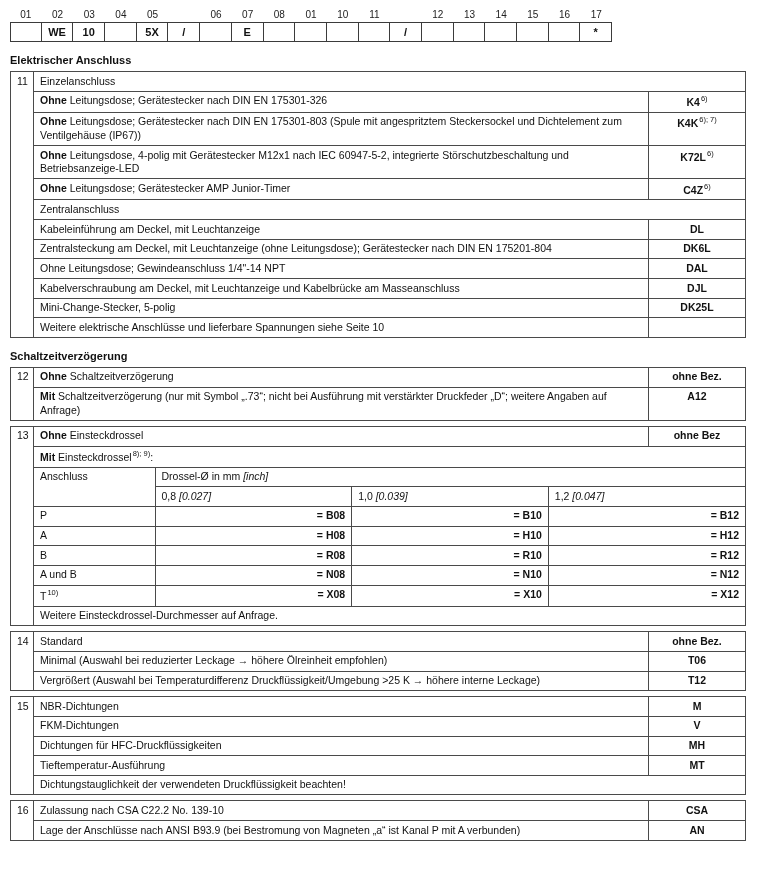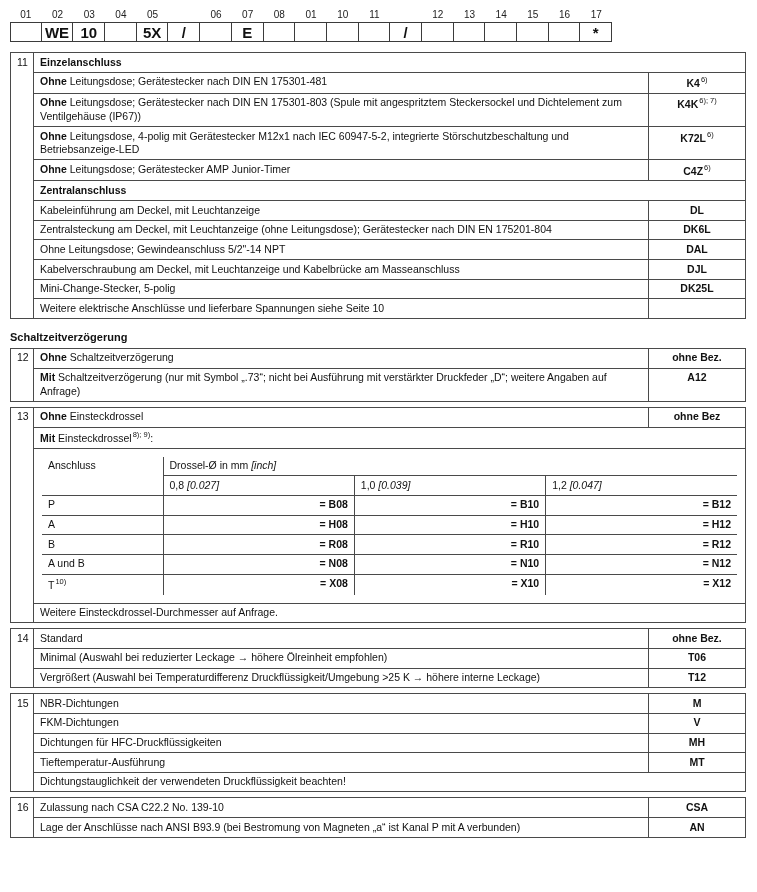--- a/index.html
+++ b/index.html
@@ -7,38 +7,38 @@
   body { font-family: "Liberation Sans", sans-serif; color: #111111; }
   .page { width: 757px; height: 892px; padding: 9px 11px 6px 10px; overflow: hidden; }
 
   
   .strip { margin-bottom: 10px; }
   .strip-nums { display: flex; }
   .snum { width: 31.7px; text-align: center; font-size: 10px; color: #222; padding-bottom: 2px; }
   .strip-cells { display: flex; }
   .scell { width: 31.7px; height: 20px; border: 1px solid #3b3b3b; border-left: none;
            display: flex; align-items: center; justify-content: center;
-           font-weight: bold; font-size: 15px; }
+           font-weight: bold; font-size: 11px; }
   .scell:first-child { border-left: 1px solid #3b3b3b; }
 
   
   .sec-h { font-weight: bold; font-size: 11px; margin: 12px 0 3px 0; }
 
   
   .otab { border-collapse: collapse; width: 736px; table-layout: fixed;
           margin-top: 5px; font-size: 10.5px; line-height: 1.3; }
   .otab td { border: 1px solid #4a4a4a; padding: 2.5px 6px; vertical-align: top; }
   .numcol { text-align: center; padding: 2.5px 1px; }
-  .hdrcell { font-weight: bold; }
+  .hdrcell { font-weight: normal; }
   .codecol { text-align: center; }
   .codecol b { white-space: nowrap; }
   sup { font-size: 7.5px; font-weight: normal; margin-left: 1px; }
 
   
-  .subwrap { padding: 8px !important; }
+  .subwrap { padding: 0 !important; }
   .sub { border-collapse: collapse; border-style: hidden; width: 100%; table-layout: fixed; }
   .sub td { border: 1px solid #4a4a4a; padding: 2.5px 6px; }
   .s-span, .s-colhdr { }
   .s-val { text-align: right; font-weight: bold; }
 </style>
 </head>
 <body>
 
 <div class="page">
   <div class="strip">
@@ -79,33 +79,34 @@
         <div class="scell">/</div>
         <div class="scell"></div>
         <div class="scell"></div>
         <div class="scell"></div>
         <div class="scell"></div>
         <div class="scell"></div>
         <div class="scell">*</div>
       </div>
   </div>
   <div>
+      <div class="sec-h">Elektrischer Anschluss</div>
       <table class="otab">
         <colgroup>
           <col style="width: 23px;">
           <col>
           <col style="width: 97px;">
         </colgroup>
         <tbody>
           <tr>
             <td class="numcol" rowspan="12">11</td>
             <td class="hdrcell" colspan="2">Einzelanschluss</td>
           </tr>
           <tr>
-            <td class="desc"><b>Ohne</b><span> Leitungsdose; Gerätestecker nach DIN EN 175301-481</span></td>
+            <td class="desc"><b>Ohne</b><span> Leitungsdose; Gerätestecker nach DIN EN 175301-326</span></td>
             <td class="codecol"><b>K4</b><sup>6)</sup></td>
           </tr>
           <tr>
             <td class="desc"><b>Ohne</b><span> Leitungsdose; Gerätestecker nach DIN EN 175301-803 (Spule mit angespritztem Steckersockel und Dichtelement zum Ventilgehäuse (IP67))</span></td>
             <td class="codecol"><b>K4K</b><sup>6); 7)</sup></td>
           </tr>
           <tr>
             <td class="desc"><b>Ohne</b><span> Leitungsdose, 4-polig mit Gerätestecker M12x1 nach IEC 60947-5-2, integrierte Störschutzbeschaltung und Betriebsanzeige-LED</span></td>
             <td class="codecol"><b>K72L</b><sup>6)</sup></td>
           </tr>
@@ -118,21 +119,21 @@
           </tr>
           <tr>
             <td class="desc"><span>Kabeleinführung am Deckel, mit Leuchtanzeige</span></td>
             <td class="codecol"><b>DL</b></td>
           </tr>
           <tr>
             <td class="desc"><span>Zentralsteckung am Deckel, mit Leuchtanzeige (ohne Leitungsdose); Gerätestecker nach DIN EN 175201-804</span></td>
             <td class="codecol"><b>DK6L</b></td>
           </tr>
           <tr>
-            <td class="desc"><span>Ohne Leitungsdose; Gewindeanschluss 5/2"-14 NPT</span></td>
+            <td class="desc"><span>Ohne Leitungsdose; Gewindeanschluss 1/4"-14 NPT</span></td>
             <td class="codecol"><b>DAL</b></td>
           </tr>
           <tr>
             <td class="desc"><span>Kabelverschraubung am Deckel, mit Leuchtanzeige und Kabelbrücke am Masseanschluss</span></td>
             <td class="codecol"><b>DJL</b></td>
           </tr>
           <tr>
             <td class="desc"><span>Mini-Change-Stecker, 5-polig</span></td>
             <td class="codecol"><b>DK25L</b></td>
           </tr>

